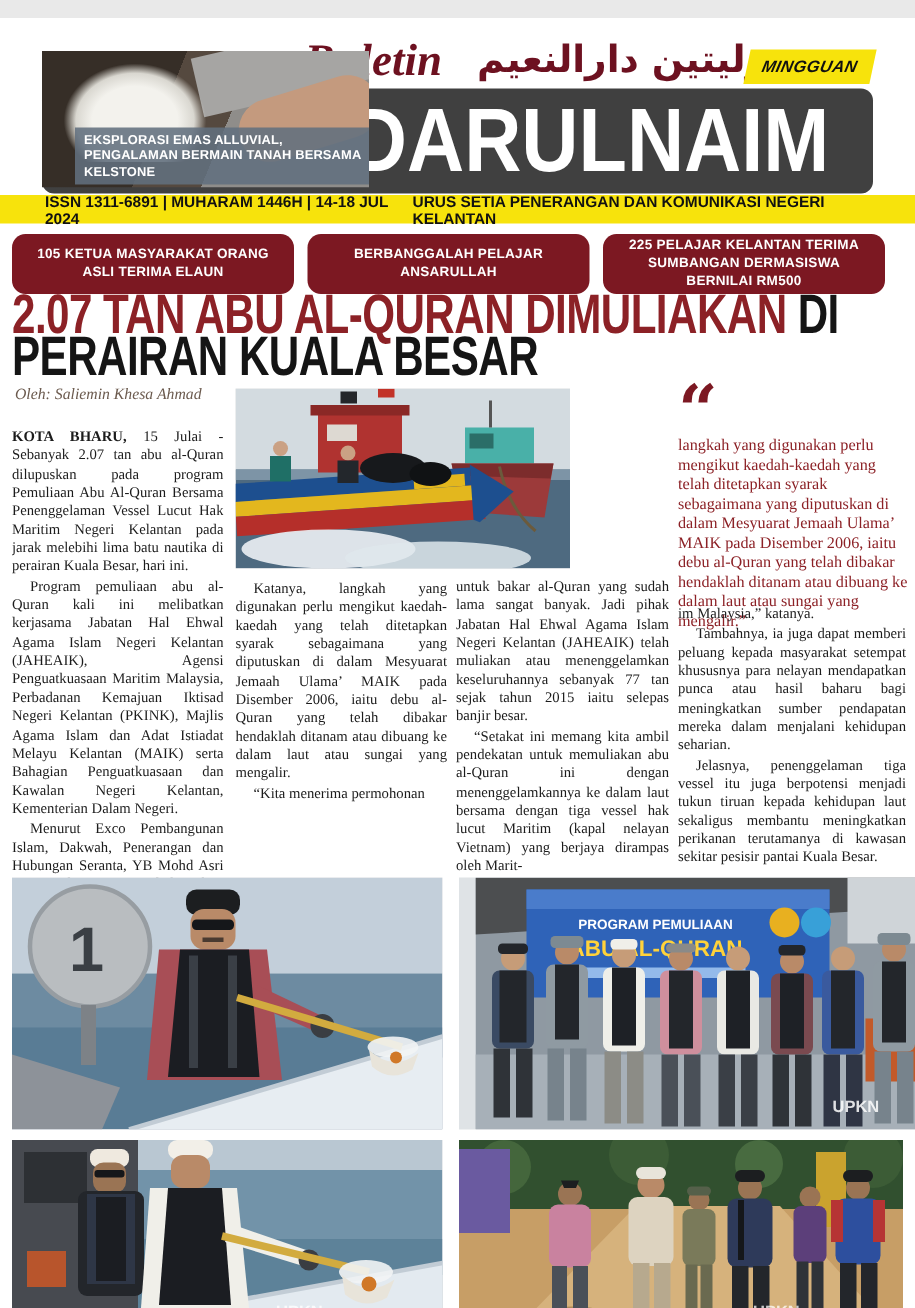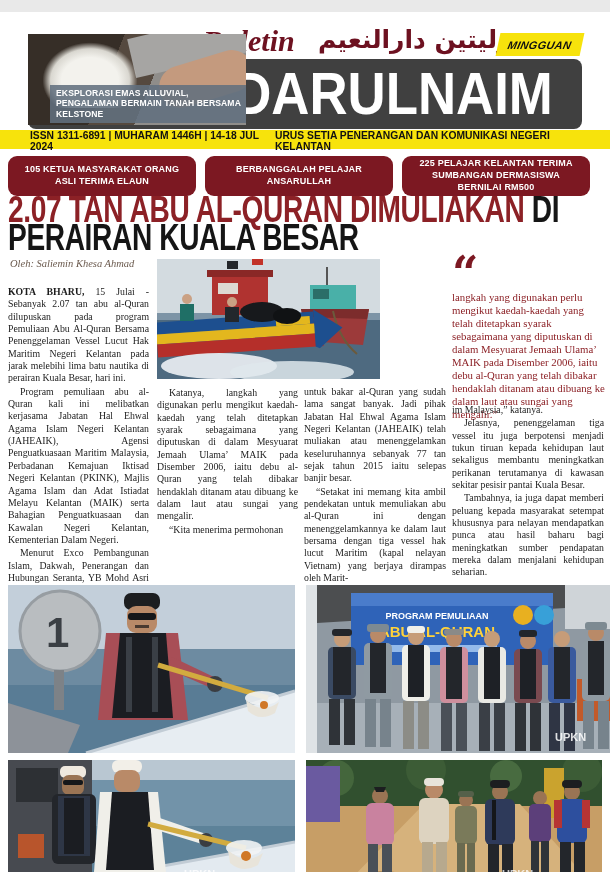--- a/index.html
+++ b/index.html
@@ -172,22 +172,22 @@
     <p class="ind">“Setakat ini memang kita ambil pendekatan untuk memuliakan abu al-Quran ini dengan menenggelamkannya ke dalam laut bersama dengan tiga vessel hak lucut Maritim (kapal nelayan Vietnam) yang berjaya dirampas oleh Marit-</p>
   </div>
 
   <div class="pullquote">
     <span class="quote-mark">“</span>
     <div class="quote-text">langkah yang digunakan perlu mengikut kaedah-kaedah yang telah ditetapkan syarak sebagaimana yang diputuskan di dalam Mesyuarat Jemaah Ulama’ MAIK pada Disember 2006, iaitu debu al-Quran yang telah dibakar hendaklah ditanam atau dibuang ke dalam laut atau sungai yang mengalir.”</div>
   </div>
 
   <div class="col" id="col4">
     <p>im Malaysia,” katanya.</p>
+    <p class="ind">Tambahnya, ia juga dapat memberi peluang kepada masyarakat setempat khususnya para nelayan mendapatkan punca atau hasil baharu bagi meningkatkan sumber pendapatan mereka dalam menjalani kehidupan seharian.</p>
     <p class="ind">Jelasnya, penenggelaman tiga vessel itu juga berpotensi menjadi tukun tiruan kepada kehidupan laut sekaligus membantu meningkatkan perikanan terutamanya di kawasan sekitar pesisir pantai Kuala Besar.</p>
-    <p class="ind">Tambahnya, ia juga dapat memberi peluang kepada masyarakat setempat khususnya para nelayan mendapatkan punca atau hasil baharu bagi meningkatkan sumber pendapatan mereka dalam menjalani kehidupan seharian.</p>
   </div>
 
   <div class="photo" id="photo-scatter">
     <svg width="287" height="168" viewBox="0 0 287 168" xmlns="http://www.w3.org/2000/svg">
       <rect width="287" height="64" fill="#c3cfda"></rect>
       <rect y="64" width="287" height="56" fill="#6d8ba1"></rect>
       <rect y="100" width="287" height="68" fill="#597c95"></rect>
       <path d="M78 168 L287 106 L287 168 Z" fill="#e7edf2"></path>
       <path d="M78 168 L287 106" stroke="#c2ccd5" stroke-width="3" fill="none"></path>
       <path d="M0 118 L72 140 L60 168 L0 168 Z" fill="#8d9299"></path>

